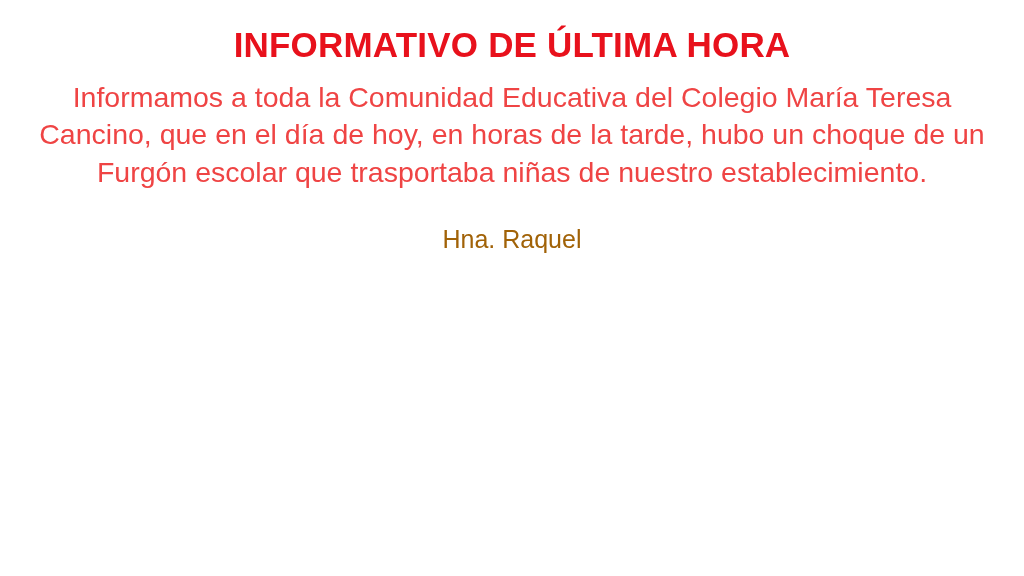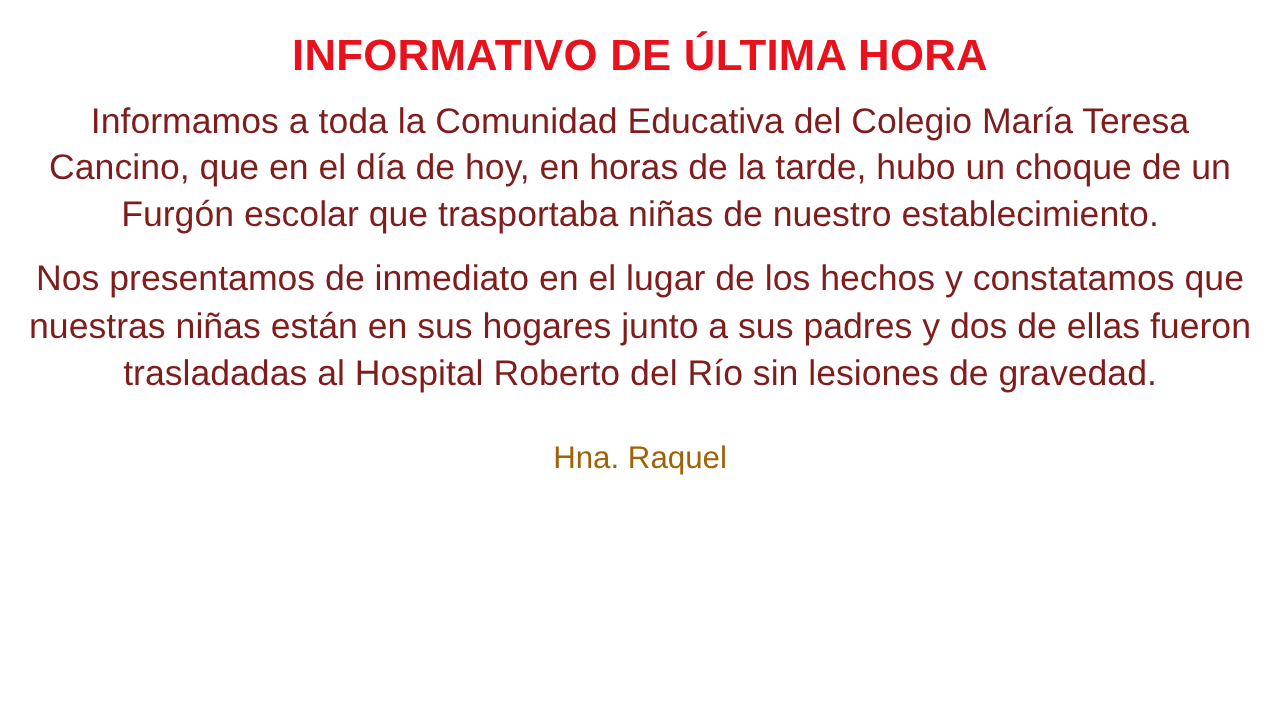--- a/index.html
+++ b/index.html
@@ -32,21 +32,21 @@
     letter-spacing: 0.2px;
     margin: 8px 0 14px 0;
   }
   .para {
     font-size: 28.5px;
     line-height: 1.32;
     text-align: center;
     width: 990px;
     margin: 0 0 14px 0;
     font-weight: 400;
-    color: #7f1d1d;
+    color: #ef4444;
   }
   .para.tight {
     margin-bottom: 12px;
   }
   .closing {
     font-size: 28.5px;
     line-height: 1.32;
     text-align: center;
     margin: 6px 0 0 0;
     color: #111111;
@@ -61,19 +61,18 @@
 </style>
 </head>
 <body>
 
 <div class="page">
 
   <h1 class="headline">INFORMATIVO DE ÚLTIMA HORA</h1>
 
   <p class="para">Informamos a toda la Comunidad Educativa del Colegio María Teresa Cancino, que en el día de hoy, en horas de la tarde, hubo un choque de un Furgón escolar que trasportaba niñas de nuestro establecimiento.</p>
 
-  <p class="para">Nos presentamos de inmediato en el lugar de los hechos y constatamos que nuestras niñas están en sus hogares junto a sus padres y dos de ellas fueron trasladadas al Hospital Roberto del Río sin lesiones de gravedad.</p>
 
 
 
   <p class="signature">Hna. Raquel</p>
 
 </div>
 
 </body></html>

